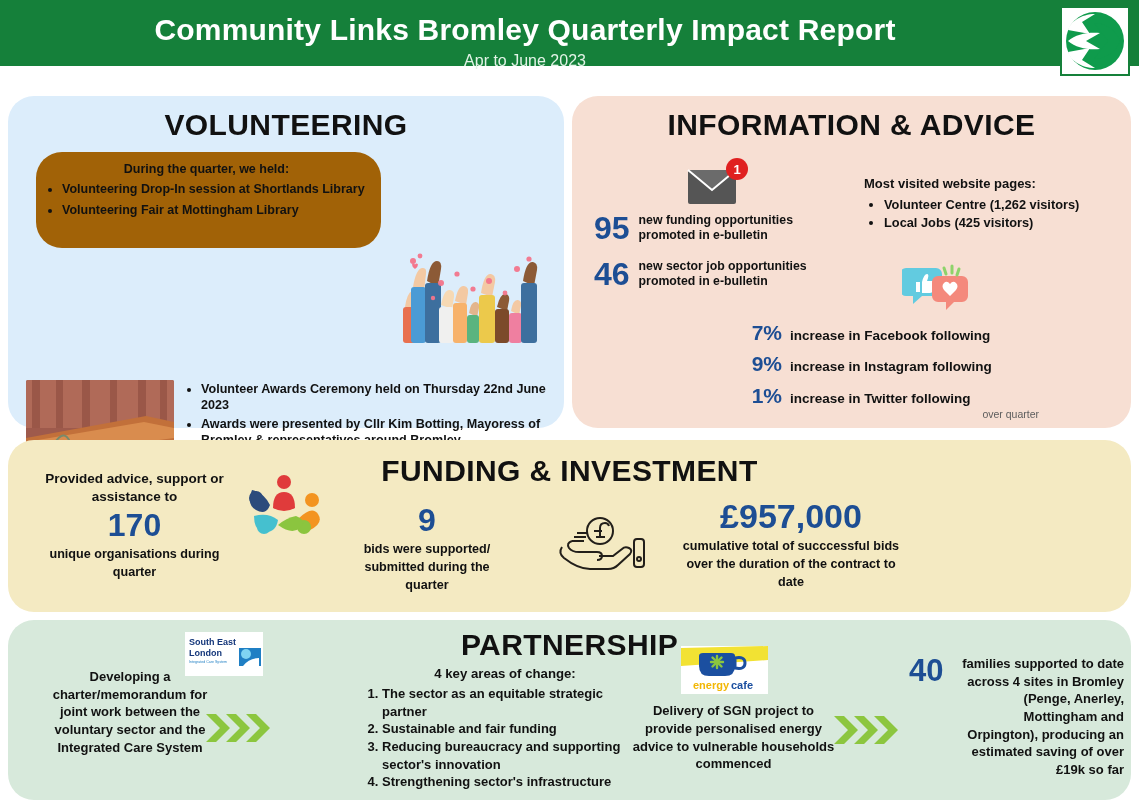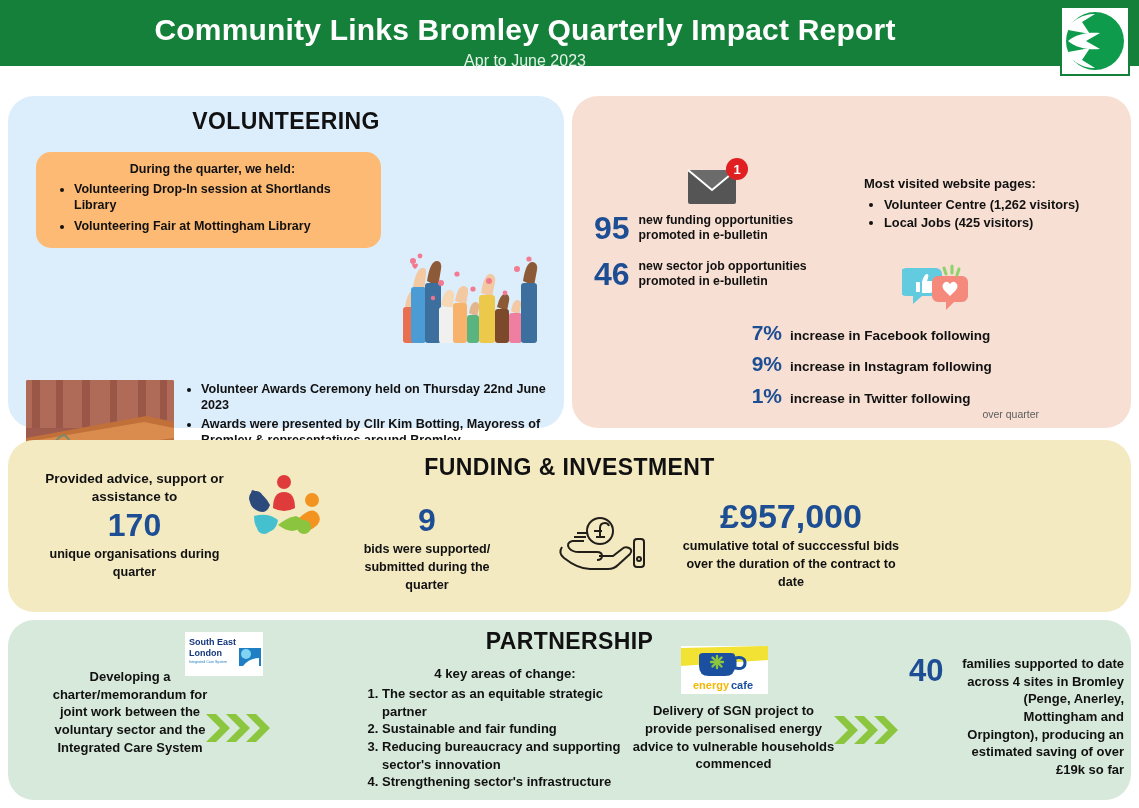--- a/index.html
+++ b/index.html
@@ -28,34 +28,34 @@
   }
   .logo-box{
     position:absolute;right:9px;top:6px;width:70px;height:70px;
     background:#ffffff;border:2px solid #15803a;box-sizing:border-box;
     display:flex;align-items:center;justify-content:center;
   }
 
   
   .panel{position:absolute;border-radius:26px;box-sizing:border-box;}
   .panel-title{
-    text-align:center;font-size:23px;font-weight:bold;color:#111111;
+    text-align:center;font-size:30px;font-weight:bold;color:#111111;
     letter-spacing:.4px;margin:0;
   }
 
   #volunteering{left:8px;top:96px;width:556px;height:332px;background:#dcedfb;}
   #infoadvice{left:572px;top:96px;width:559px;height:332px;background:#f7dfd3;}
   #funding{left:8px;top:440px;width:1123px;height:172px;background:#f4eac2;}
   #partnership{left:8px;top:620px;width:1123px;height:180px;background:#d7e9db;}
 
   
   .vol-title{position:absolute;left:0;top:12px;width:556px;}
   .vol-bluebox{
     position:absolute;left:28px;top:56px;width:345px;height:96px;
-    background:#fdba74;border-radius:15px;padding:8px 10px 8px 18px;box-sizing:border-box;
+    background:#a16207;border-radius:26px;padding:8px 10px 8px 6px;box-sizing:border-box;
   }
   .vol-bluebox .bb-head{
     text-align:center;font-size:12.5px;font-weight:bold;color:#111;margin:2px 0 5px 0;
   }
   .vol-bluebox ul{margin:0;padding-left:20px;}
   .vol-bluebox li{
     font-size:12.5px;font-weight:bold;color:#111;line-height:1.28;margin-bottom:5px;
   }
   .hands-img{position:absolute;left:385px;top:145px;width:155px;height:105px;}
   .awards-photo{
@@ -233,20 +233,21 @@
   <div class="awards-list">
     <ul>
       <li>Volunteer Awards Ceremony held on Thursday 22nd June 2023</li>
       <li>Awards were presented by Cllr Kim Botting, Mayoress of Bromley &amp; representatives around Bromley</li>
       <li>35 individuals and 11 volunteer teams were honoured for their voluntary work</li>
     </ul>
   </div>
 </div>
 
 <div class="panel" id="infoadvice">
+  <div class="panel-title ia-title">INFORMATION &amp; ADVICE</div>
 
   <svg class="mail-icon" viewBox="0 0 70 60">
     <rect x="6" y="14" width="48" height="34" rx="2" fill="#555555"></rect>
     <path d="M6 14 L30 34 L54 14 Z" fill="#6b6b6b"></path>
     <path d="M6 14 L30 34 L54 14" stroke="#ffffff" stroke-width="2" fill="none"></path>
     <circle cx="55" cy="13" r="11" fill="#e02020"></circle>
     <text x="55" y="18" font-size="13" font-weight="bold" fill="#ffffff" text-anchor="middle" font-family="Liberation Sans, sans-serif">1</text>
   </svg>
 
   <div class="stat-row" id="ia-stat1">

